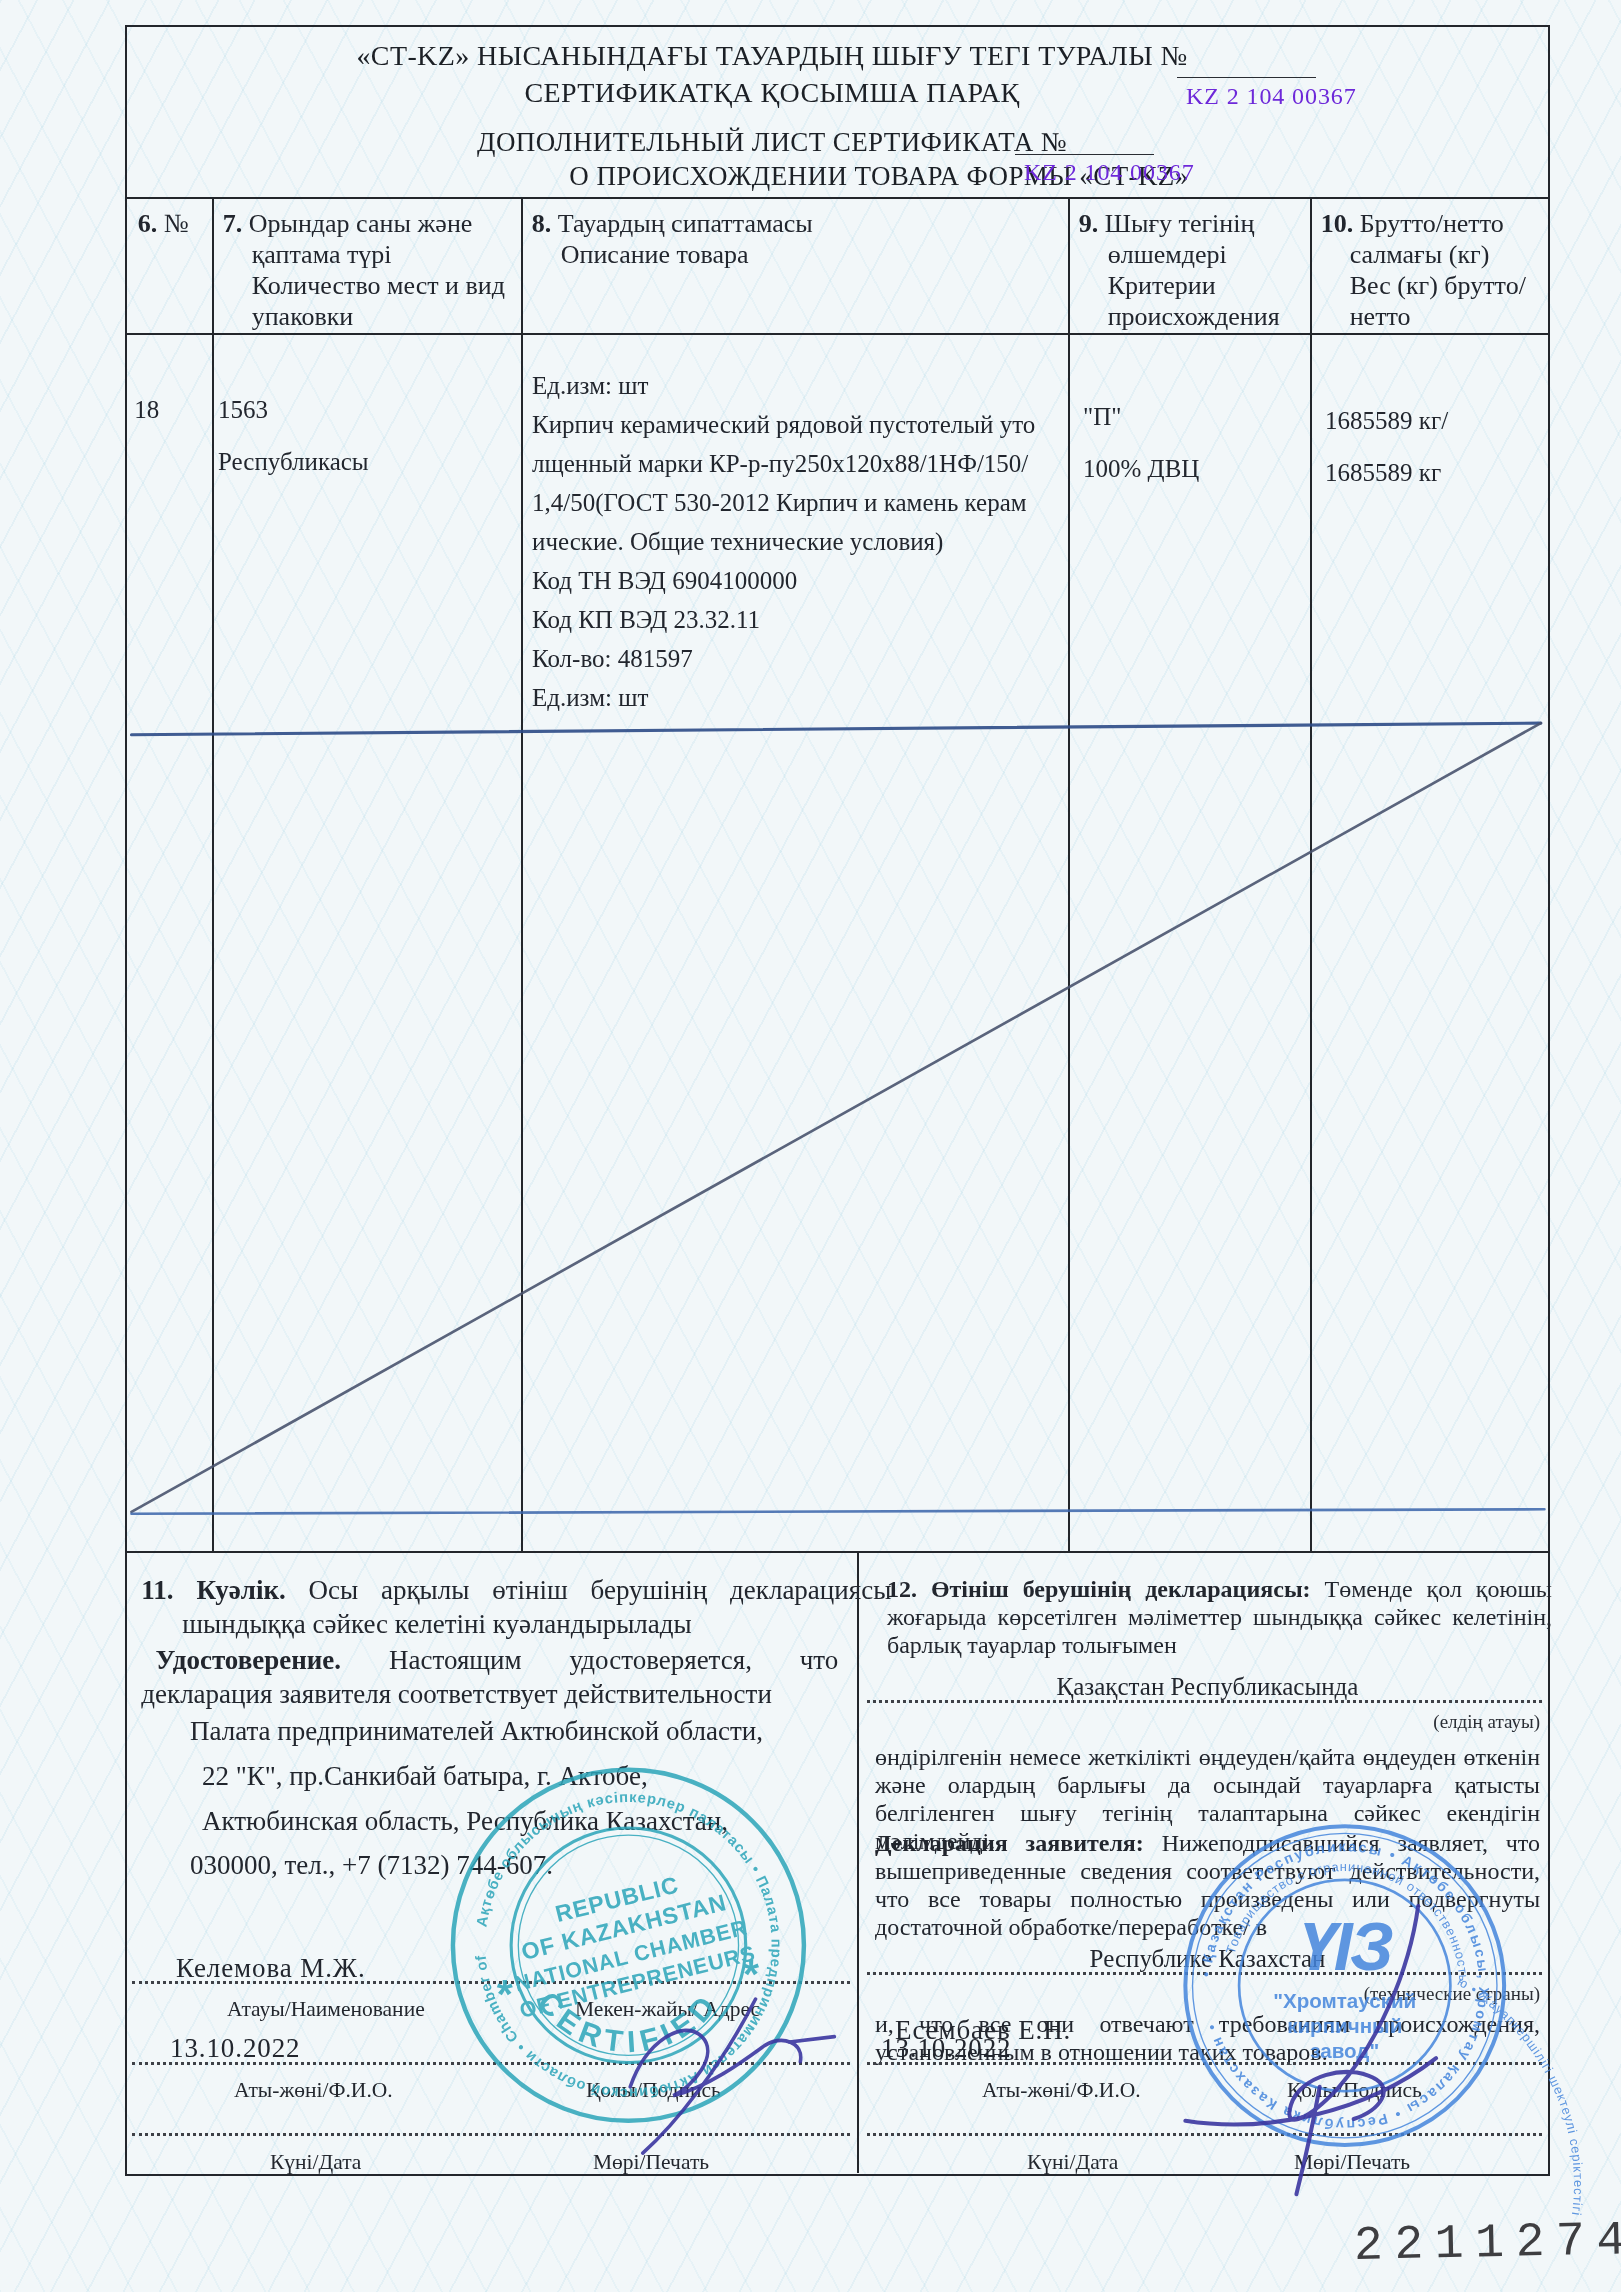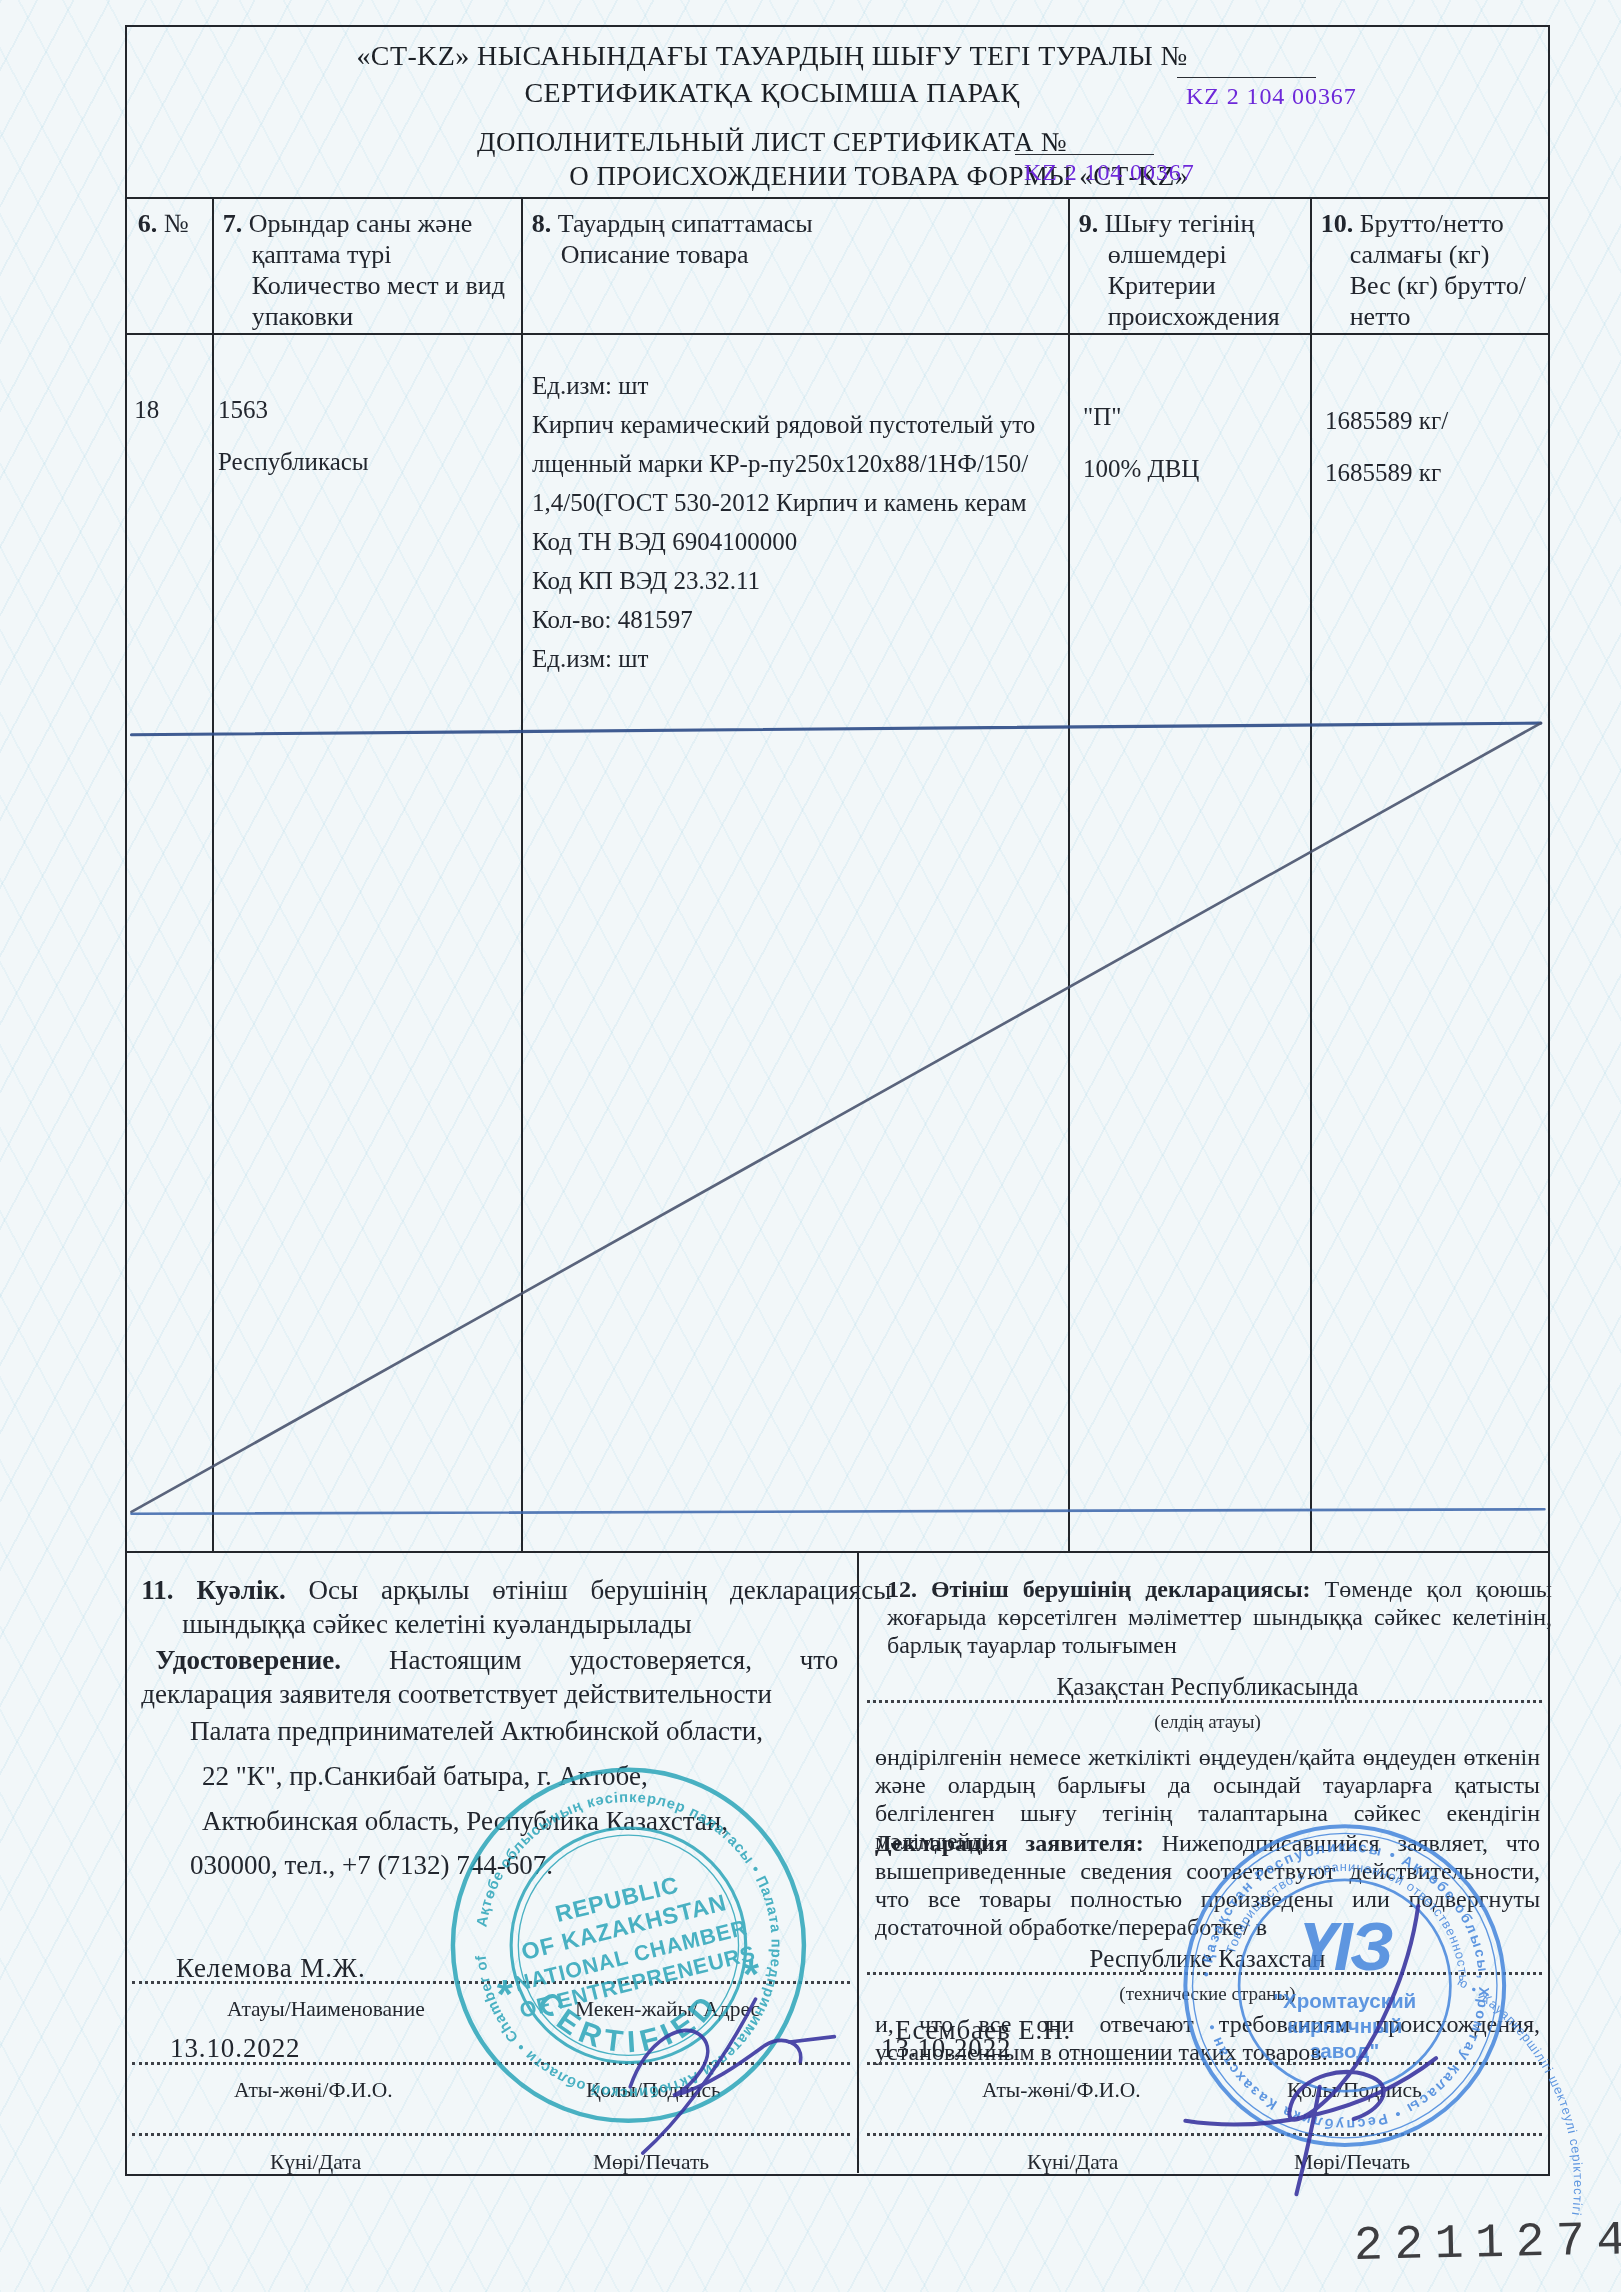--- a/index.html
+++ b/index.html
@@ -26,21 +26,21 @@
   .hkk,.hru{padding-left:29px;text-indent:-29px;}
   .hru{text-indent:0;padding-left:29px;}
   .hnum{font-weight:bold;}
   .cellline{font-size:25px;white-space:nowrap;}
   .desc{font-size:25px;line-height:39px;white-space:nowrap;}
   .p11{font-size:27px;line-height:34px;text-align:justify;}
   .hang{padding-left:41px;text-indent:-41px;}
   .org{font-size:27px;white-space:nowrap;}
   .p12{font-size:24px;line-height:28px;text-align:justify;}
   .ctr{font-size:25px;text-align:center;white-space:nowrap;}
-  .cap{font-size:19px;text-align:center;color:#2a2e35;}
+  .cap{font-size:19px;text-align:right;color:#2a2e35;}
   .dotted{border-bottom:3.6px dotted #3e4147;height:0;}
   .lbl{font-size:21.5px;color:#23272e;white-space:nowrap;}
   .fill{font-size:27px;white-space:nowrap;letter-spacing:0.9px;}
   .serial{
     font-family:"Liberation Mono", monospace;
     font-size:48px;letter-spacing:11.6px;color:#3e3e41;
     transform:rotate(-1.2deg);white-space:nowrap;
   }
   svg text{font-family:"Liberation Sans", sans-serif;}
 </style>
@@ -98,20 +98,21 @@
 
   <div class="abs cellline" style="left:7.2px;top:369px;">18</div>
   <div class="abs cellline" style="left:91px;top:369px;">1563</div>
   <div class="abs cellline" style="left:91px;top:421px;">Республикасы</div>
 
   <div class="abs" style="left:405px;top:339px;">
     <div class="desc">Ед.изм: шт</div>
     <div class="desc">Кирпич керамический рядовой пустотелый уто</div>
     <div class="desc">лщенный марки КР-р-пу250х120х88/1НФ/150/</div>
     <div class="desc">1,4/50(ГОСТ 530-2012 Кирпич и камень керам</div>
+    <div class="desc">ические. Общие технические условия)</div>
     <div class="desc">Код ТН ВЭД 6904100000</div>
     <div class="desc">Код КП ВЭД 23.32.11</div>
     <div class="desc">Кол-во: 481597</div>
     <div class="desc">Ед.изм: шт</div>
   </div>
 
   <div class="abs cellline" style="left:956px;top:376px;">"П"</div>
   <div class="abs cellline" style="left:956px;top:428px;">100% ДВЦ</div>
   <div class="abs cellline" style="left:1198px;top:380px;">1685589 кг/</div>
   <div class="abs cellline" style="left:1198px;top:432px;">1685589 кг</div>

